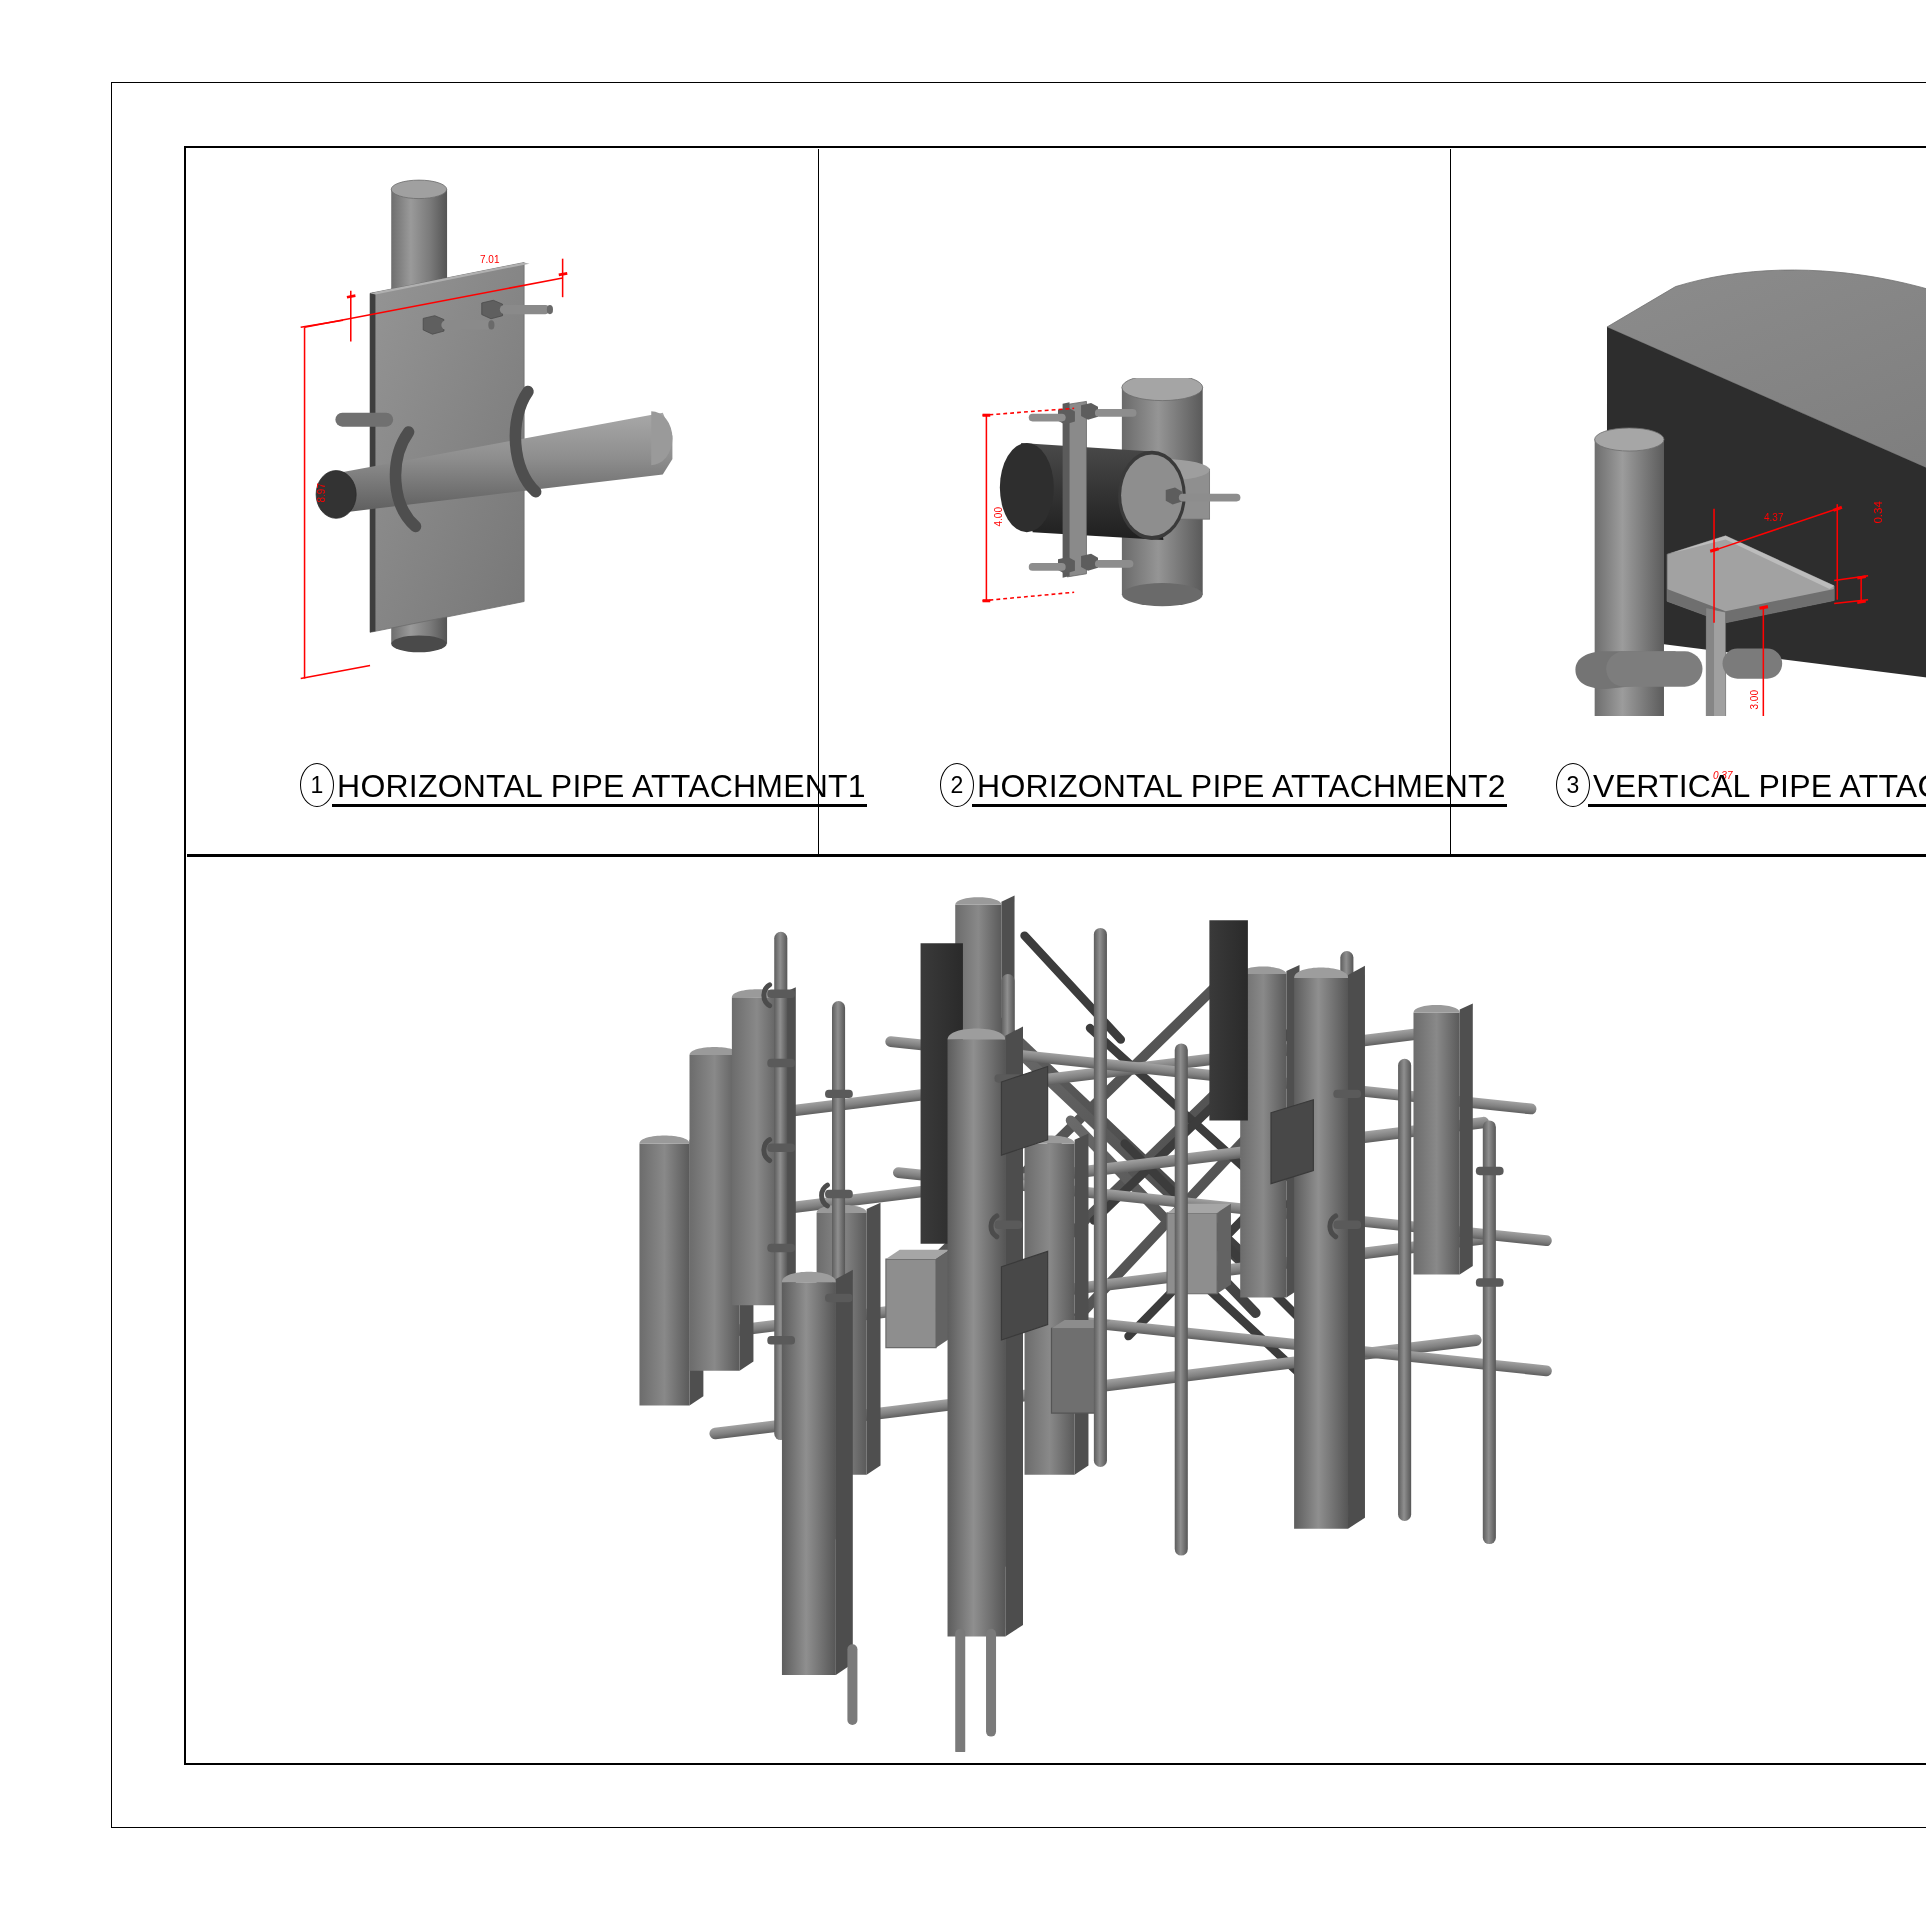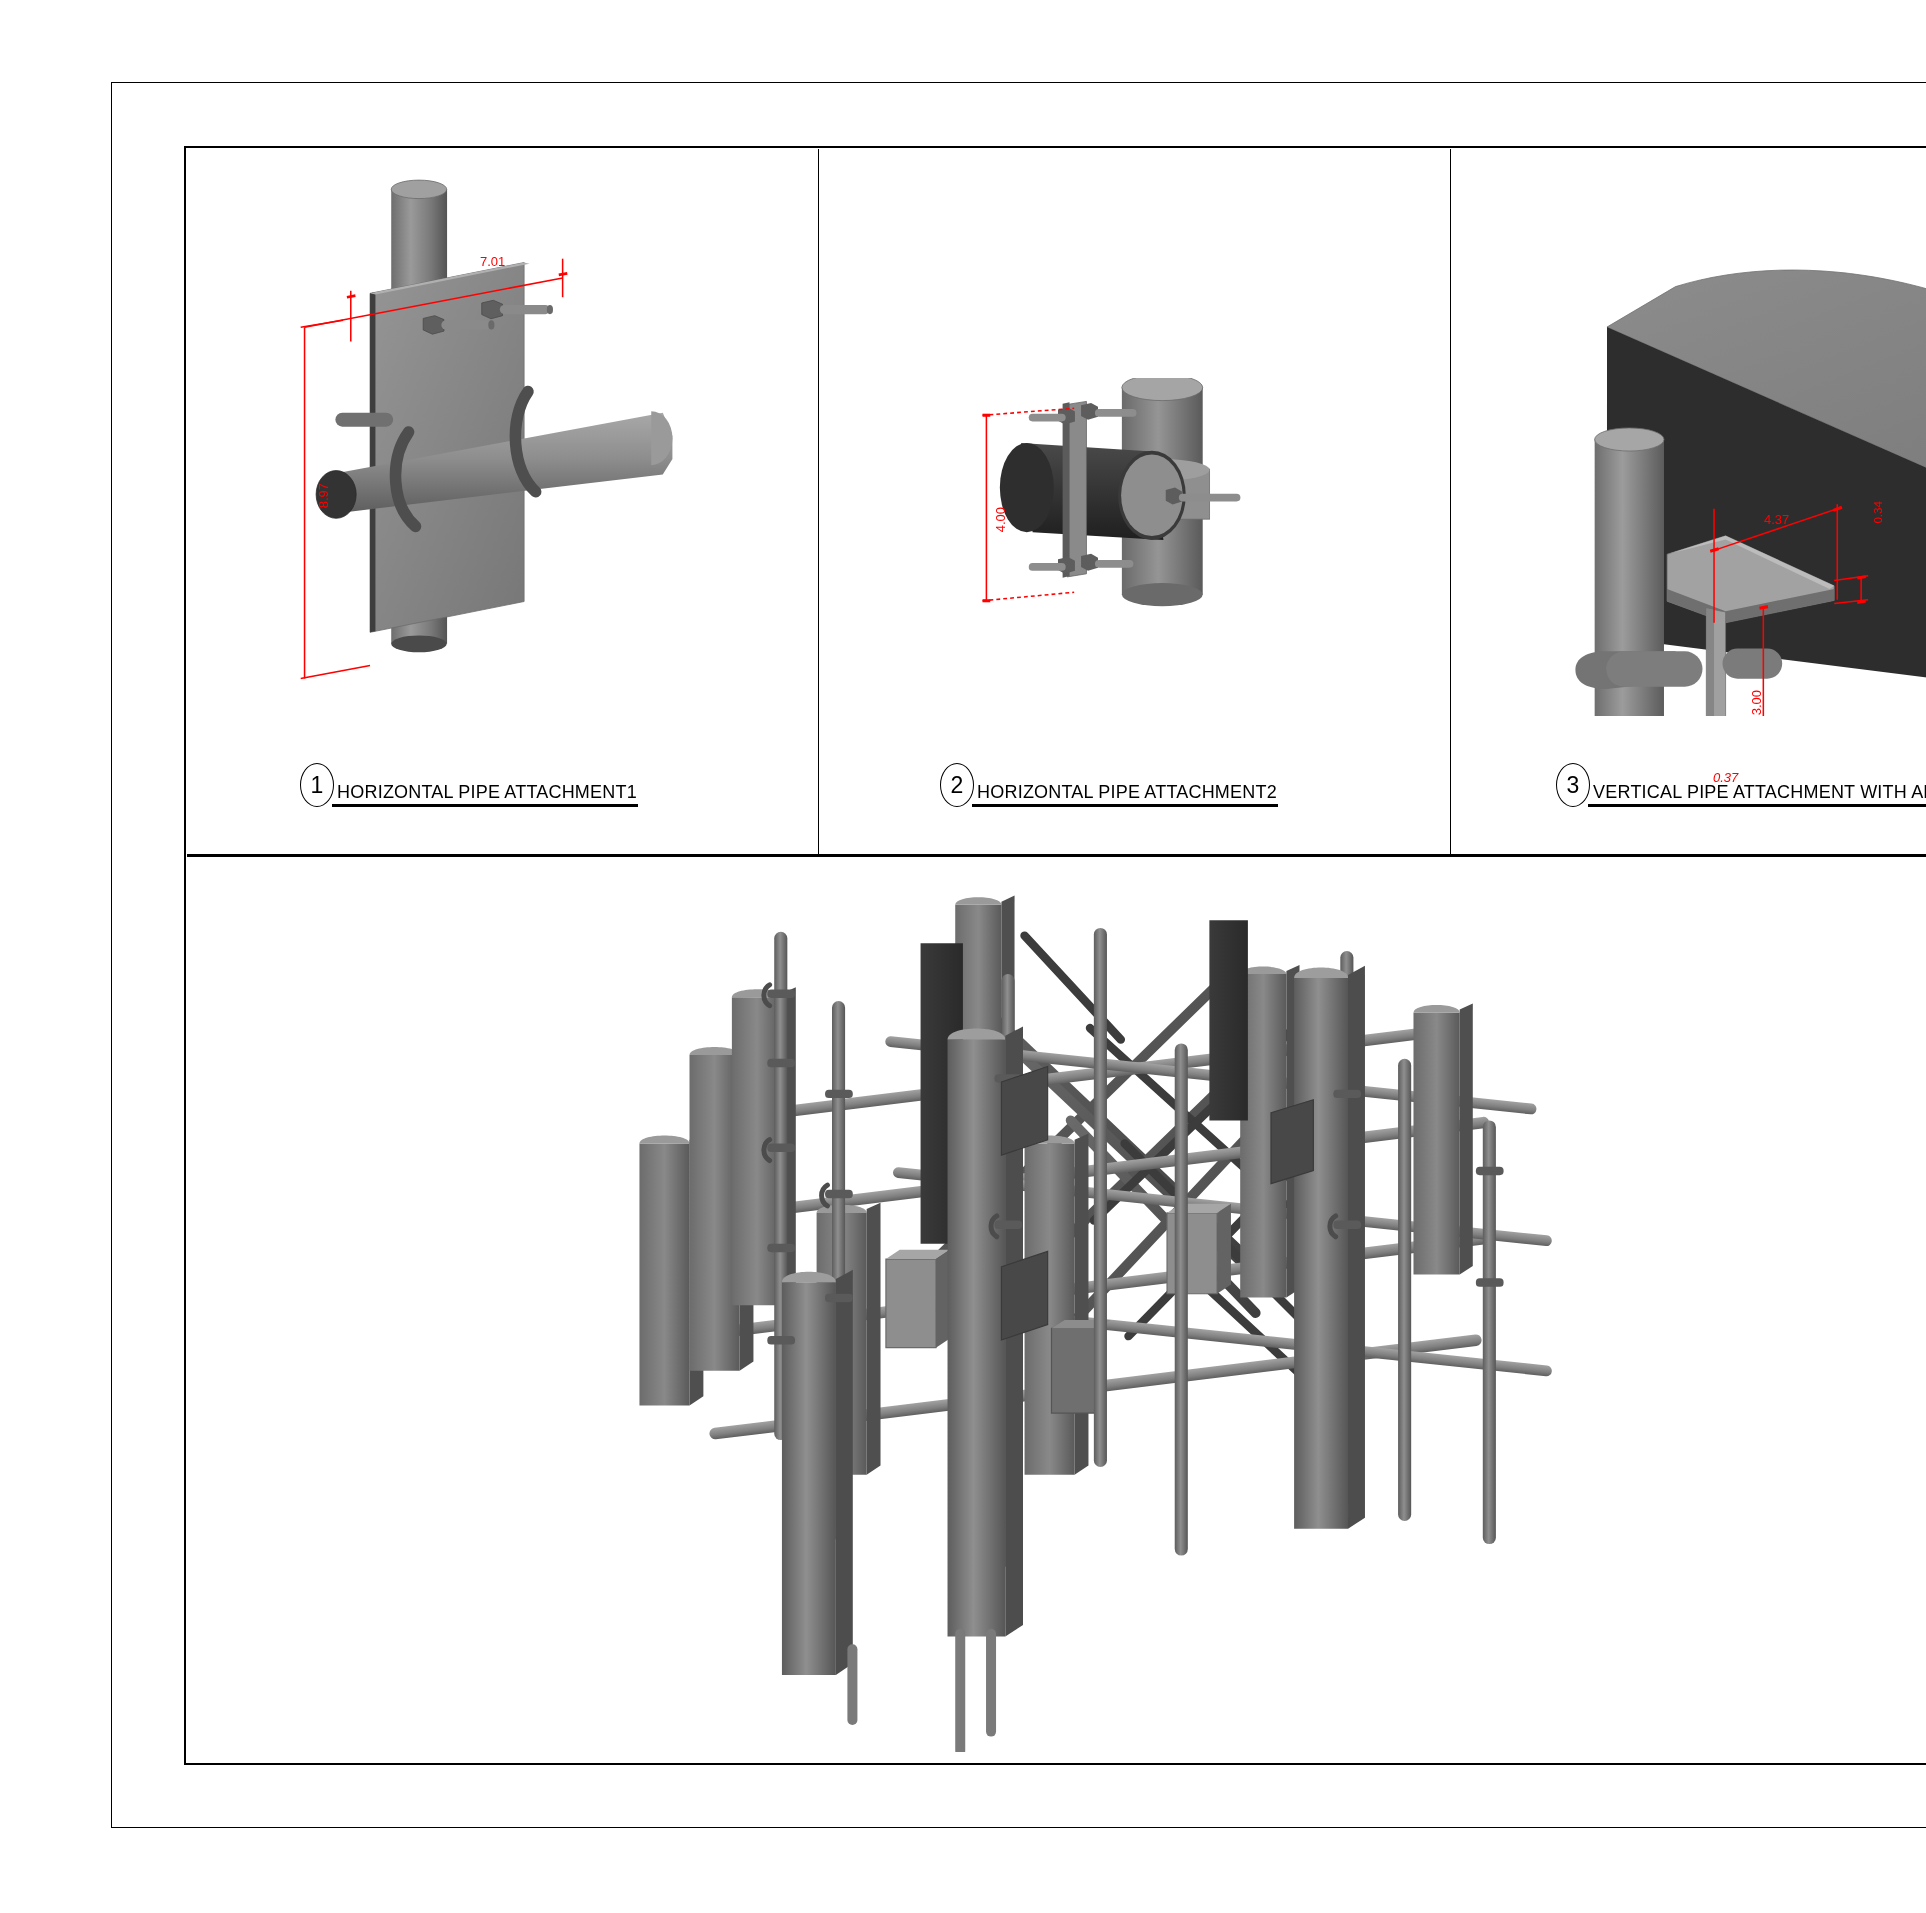--- a/index.html
+++ b/index.html
@@ -17,26 +17,26 @@
   .detail-cell.c1{left:0;width:632px;border-right:1.5px solid #000;}
   .detail-cell.c2{left:632px;width:632px;border-right:1.5px solid #000;}
   .detail-cell.c3{left:1264px;width:743px;border-right:1.5px solid #000;}
 
   .hdiv{position:absolute;left:187px;top:854px;width:2357px;height:2.7px;background:#000;}
 
   .view-caption{position:absolute;display:flex;align-items:flex-end;white-space:nowrap;}
   .view-bubble{width:32px;height:42px;border:1.5px solid #000;border-radius:50%;
                display:flex;align-items:center;justify-content:center;
                font-size:23px;background:#fff;flex:0 0 auto;margin-right:-2.3px;}
-  .view-title{font-size:18px;letter-spacing:0.2px;border-bottom:3.5px solid #000;
+  .view-title{font-size:32px;letter-spacing:0.2px;border-bottom:3.5px solid #000;
               padding:0 1.5px 3.1px 5.4px;line-height:.95;}
 
   .main-view{position:absolute;left:616px;top:874px;width:1310px;height:878px;}
 
-  .dim{position:absolute;color:#ff0000;font-size:13px;white-space:nowrap;}
+  .dim{position:absolute;color:#ff0000;font-size:10px;white-space:nowrap;}
   .dim.v{writing-mode:vertical-rl;transform:rotate(180deg);}
   svg{display:block;}
 </style>
 </head>
 <body>
 
 <div class="sheet-outer"></div>
 <div class="sheet-inner"></div>
 
 <div class="detail-row">

